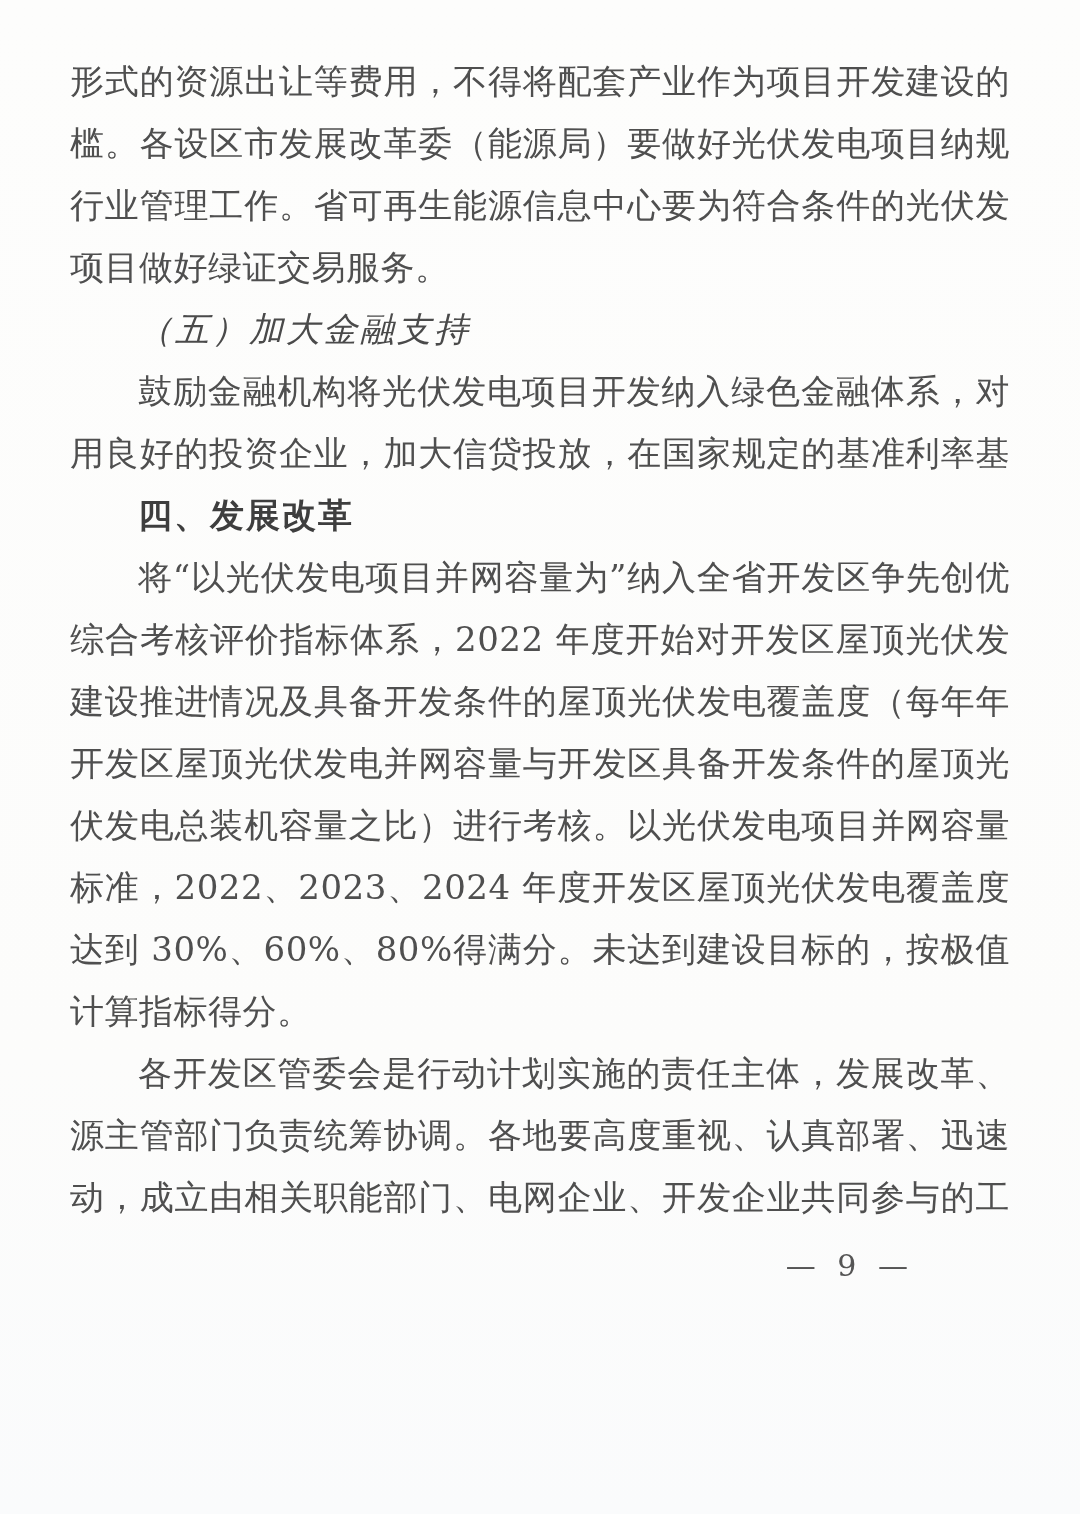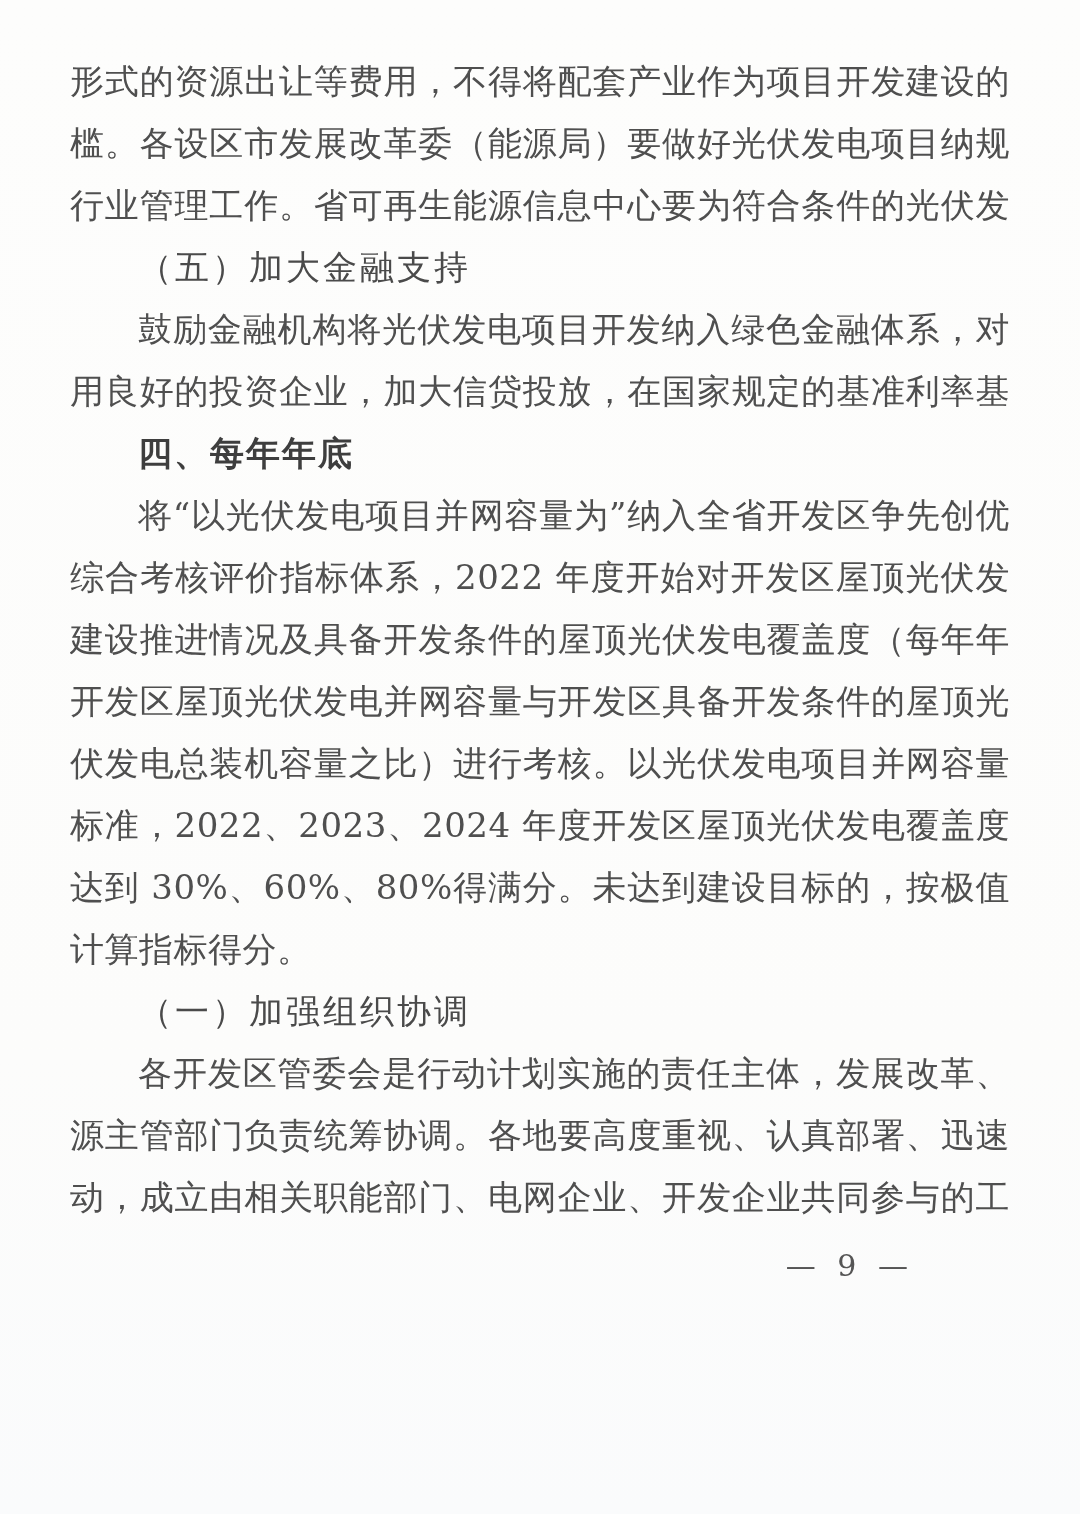--- a/index.html
+++ b/index.html
@@ -43,50 +43,51 @@
   }
   .line.heading {
     font-family: "DejaVu Sans", "Liberation Sans", sans-serif;
     font-weight: 700;
     color: #3e3e3e;
     letter-spacing: 2px;
   }
   .line.subheading {
     letter-spacing: 3px;
     color: #4a4a4a;
+    font-style: italic;
   }
   .page-number {
     margin-top: 18px;
     text-align: right;
     padding-right: 96px;
     font-size: 30px;
     line-height: 40px;
     color: #555555;
     letter-spacing: 6px;
   }
 </style>
 </head>
 <body>
 
 <div class="page">
   <div class="content" id="content">
       <div class="line body justify">形式的资源出让等费用，不得将配套产业作为项目开发建设的门</div>
       <div class="line body justify">槛。各设区市发展改革委（能源局）要做好光伏发电项目纳规及</div>
       <div class="line body justify">行业管理工作。省可再生能源信息中心要为符合条件的光伏发电</div>
+      <div class="line body">项目做好绿证交易服务。</div>
       <div class="line subheading indent">（五）加大金融支持</div>
       <div class="line body indent justify">鼓励金融机构将光伏发电项目开发纳入绿色金融体系，对信</div>
       <div class="line body justify">用良好的投资企业，加大信贷投放，在国家规定的基准利率基础</div>
-      <div class="line heading indent">四、每年年底</div>
+      <div class="line heading indent">四、发展改革</div>
       <div class="line body indent justify">将“以光伏发电项目并网容量为”纳入全省开发区争先创优</div>
       <div class="line body justify">综合考核评价指标体系，2022 年度开始对开发区屋顶光伏发电</div>
       <div class="line body justify">建设推进情况及具备开发条件的屋顶光伏发电覆盖度（每年年底</div>
       <div class="line body justify">开发区屋顶光伏发电并网容量与开发区具备开发条件的屋顶光</div>
       <div class="line body justify">伏发电总装机容量之比）进行考核。以光伏发电项目并网容量为</div>
       <div class="line body justify">标准，2022、2023、2024 年度开发区屋顶光伏发电覆盖度分别</div>
       <div class="line body justify">达到 30%、60%、80%得满分。未达到建设目标的，按极值处理法</div>
       <div class="line body">计算指标得分。</div>
-      <div class="line subheading indent">（一）加强组织协调</div>
       <div class="line body indent justify">各开发区管委会是行动计划实施的责任主体，发展改革、能</div>
       <div class="line body justify">源主管部门负责统筹协调。各地要高度重视、认真部署、迅速行</div>
       <div class="line body justify">动，成立由相关职能部门、电网企业、开发企业共同参与的工作</div>
     </div>
   <div class="page-number">— 9 —</div>
 </div>
 
 </body></html>

